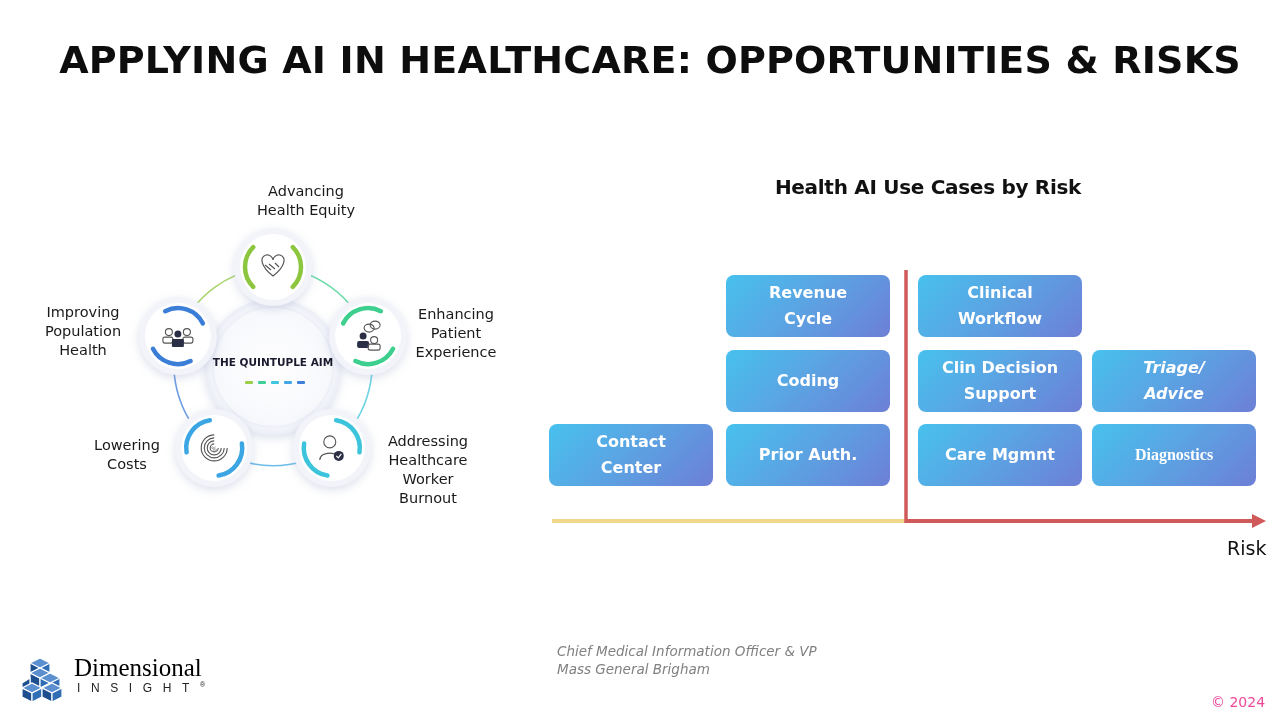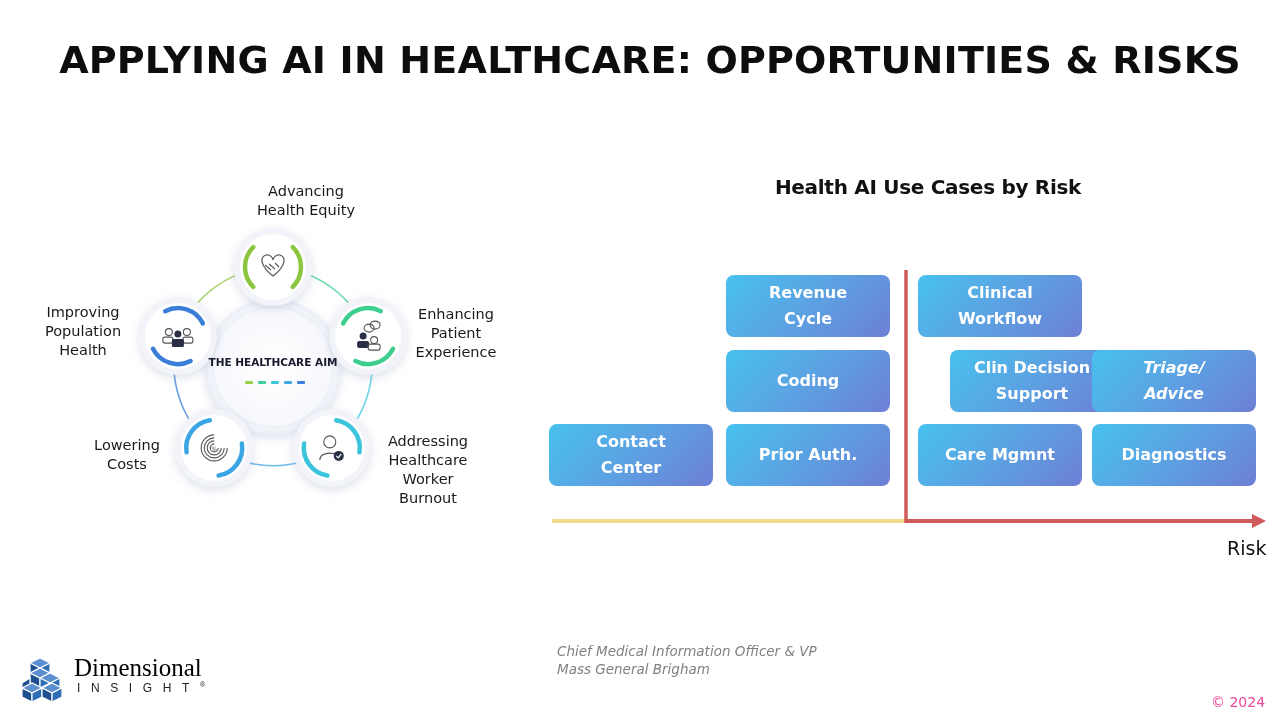--- a/index.html
+++ b/index.html
@@ -150,21 +150,21 @@
             <circle cx="-9" cy="-4" r="3.5" fill="none" stroke="#555" stroke-width="1.1"></circle>
             <rect x="-15" y="1" width="10" height="6" rx="2" fill="none" stroke="#555" stroke-width="1.1"></rect>
             <circle cx="9" cy="-4" r="3.5" fill="none" stroke="#555" stroke-width="1.1"></circle>
             <rect x="5" y="1" width="10" height="6" rx="2" fill="none" stroke="#555" stroke-width="1.1"></rect>
             <circle cx="0" cy="-2" r="3.5" fill="#2b2f45"></circle>
             <rect x="-6" y="3" width="12" height="8" rx="1" fill="#2b2f45"></rect>
           </g>
         </g>
       </g>
   </svg>
-  <div class="aim-center-text">THE HEALTHCARE AIM</div>
+  <div class="aim-center-text">THE QUINTUPLE AIM</div>
   <div class="aim-dashes" id="aim-dashes">
       <span style="background: rgb(156, 207, 74);"></span>
       <span style="background: rgb(63, 207, 153);"></span>
       <span style="background: rgb(62, 198, 223);"></span>
       <span style="background: rgb(67, 167, 230);"></span>
       <span style="background: rgb(61, 127, 220);"></span>
     </div>
   <div id="aim-labels">
       <div class="aim-label" style="left: 274px; top: 182px; margin-left: 32px;">Advancing
 Health Equity</div>
@@ -189,25 +189,25 @@
   <polygon id="axis-arrow" points="1252,514 1266,521 1252,528" fill="#d05a5a"></polygon>
   <line id="axis-divider" x1="906" y1="270" x2="906" y2="523" stroke-width="3.5" stroke="#d05a5a"></line>
 </svg>
 <div id="usecases">
     <div class="usecase" style="left: 549px; top: 424px;">Contact Center</div>
     <div class="usecase" style="left: 726px; top: 424px;">Prior Auth.</div>
     <div class="usecase" style="left: 726px; top: 350px;">Coding</div>
     <div class="usecase" style="left: 726px; top: 275px;">Revenue
 Cycle</div>
     <div class="usecase" style="left: 918px; top: 424px;">Care Mgmnt</div>
-    <div class="usecase" style="left: 918px; top: 350px; margin-left: 32px;">Clin Decision
+    <div class="usecase" style="left: 918px; top: 350px;">Clin Decision
 Support</div>
     <div class="usecase" style="left: 918px; top: 275px;">Clinical
 Workflow</div>
-    <div class="usecase" style="left: 1092px; top: 424px;">Diagnostics</div>
+    <div class="usecase" style="left: 1092px; top: 424px; font-family: Liberation Serif, serif;">Diagnostics</div>
     <div class="usecase" style="left: 1092px; top: 350px; font-style: italic;">Triage/
 Advice</div>
   </div>
 <div class="risk-label">Risk</div>
 
 <div class="credit">
   <div>Chief Medical Information Officer &amp; VP</div>
   <div>Mass General Brigham</div>
 </div>
 

